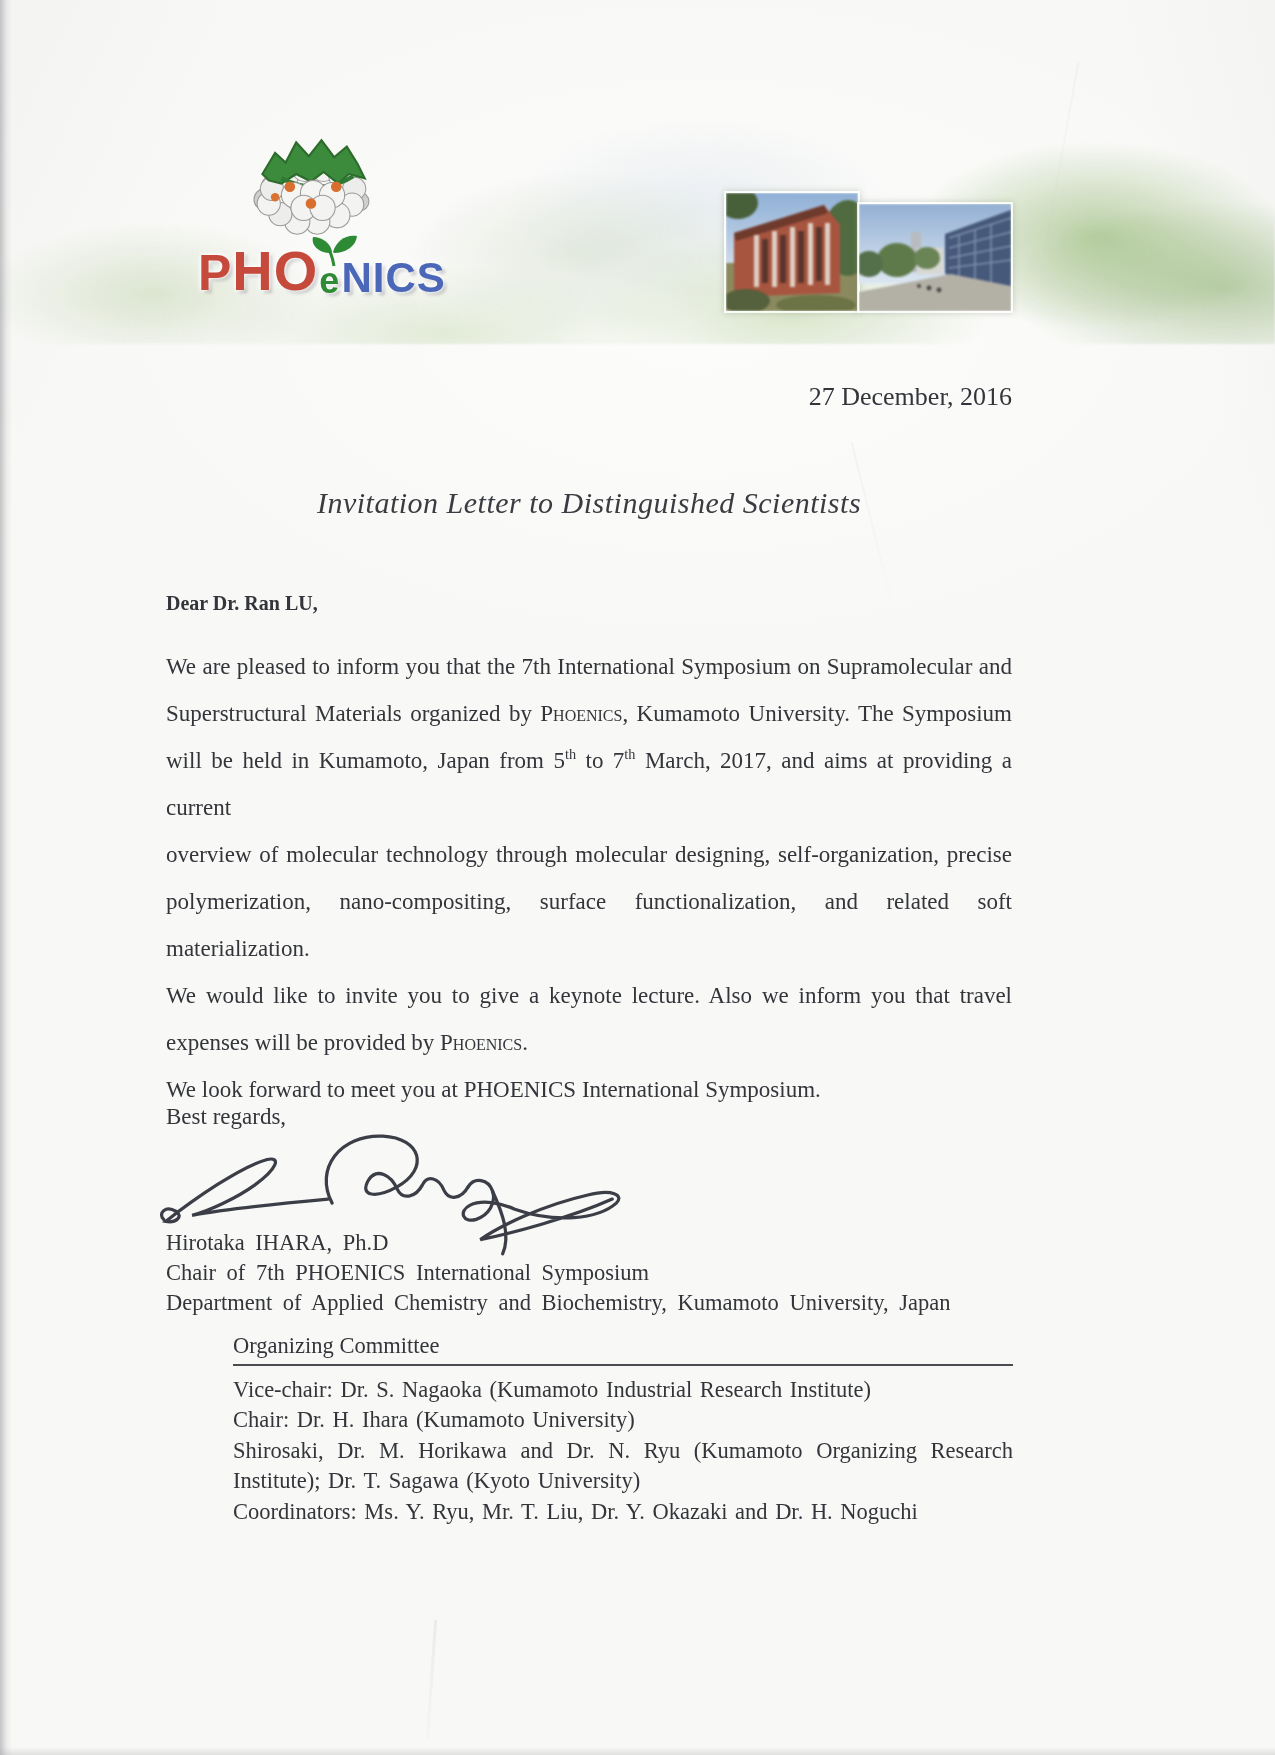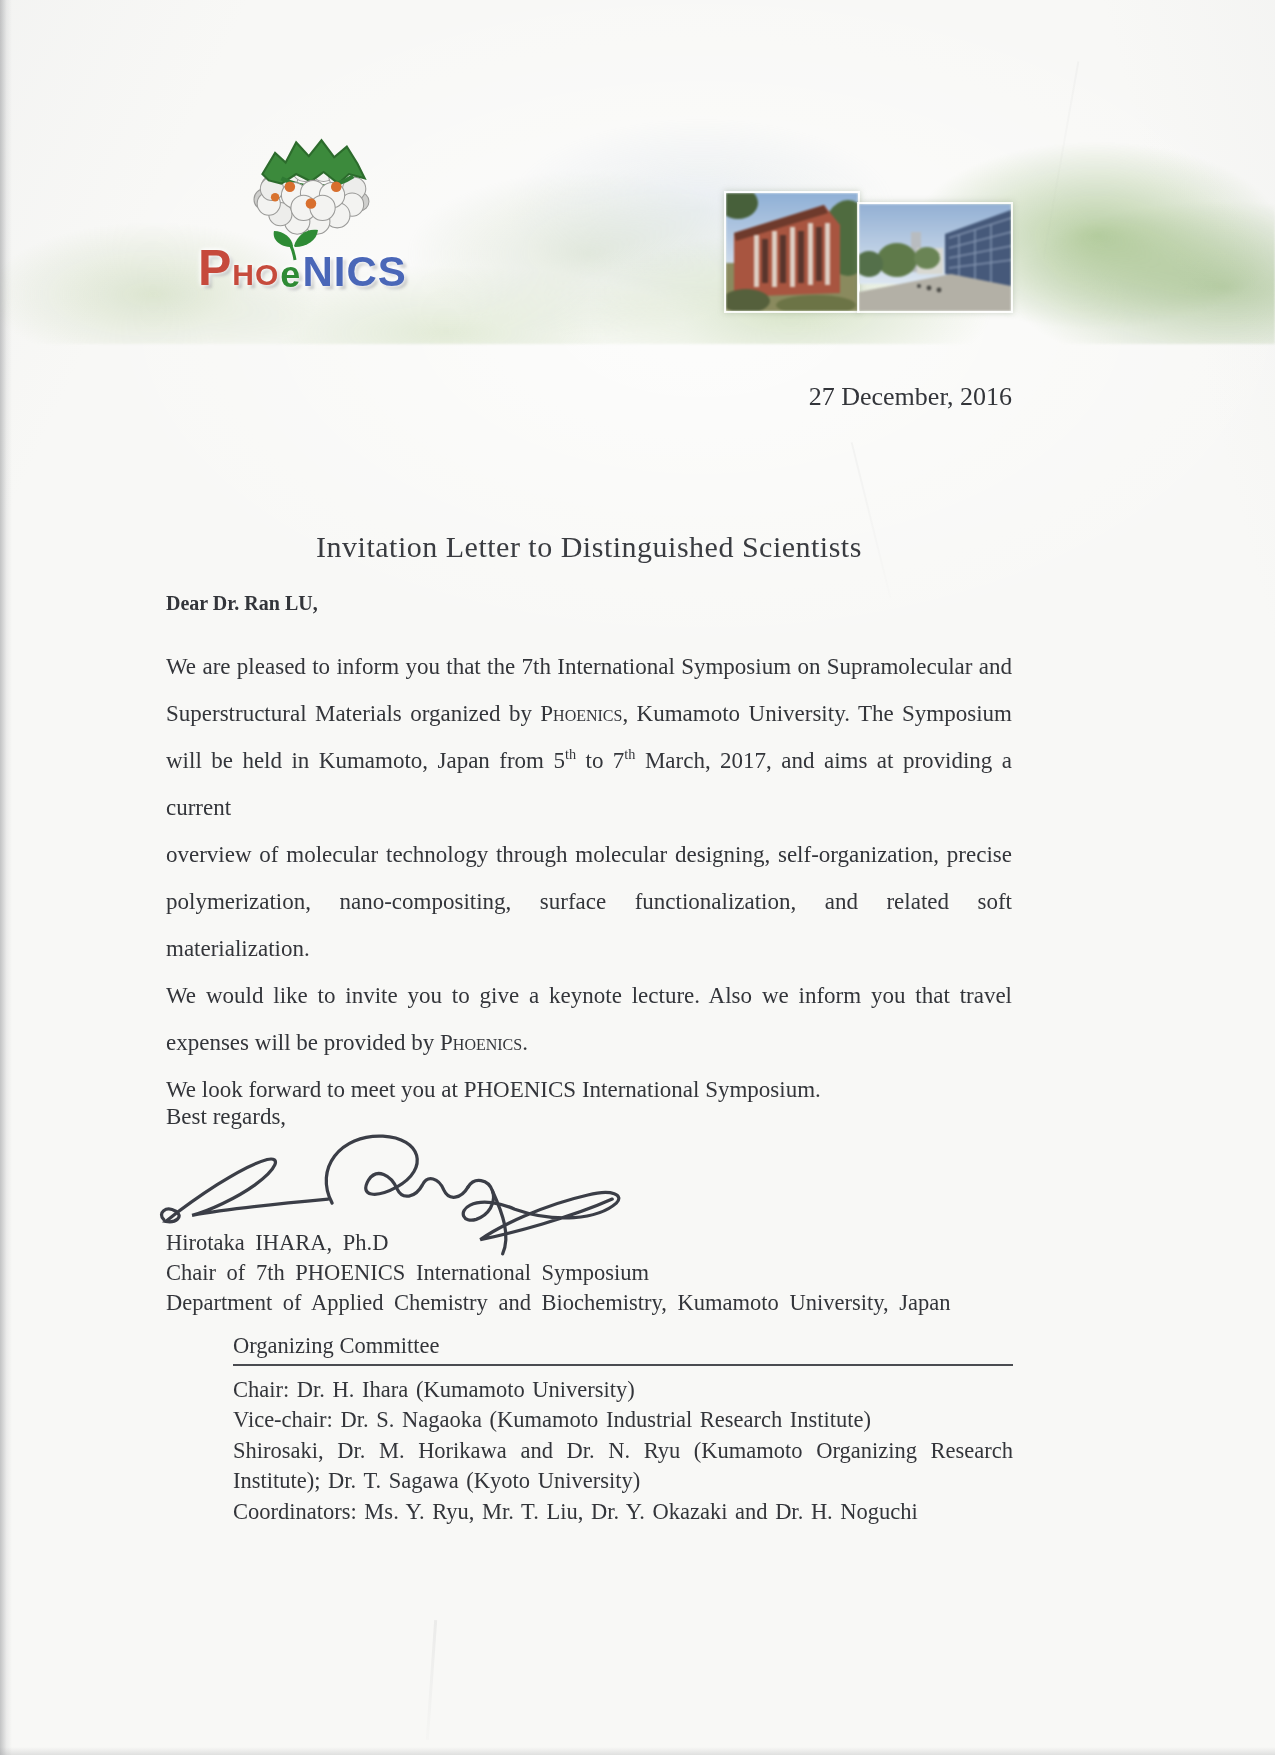--- a/index.html
+++ b/index.html
@@ -46,34 +46,34 @@
     filter:blur(1px);
   }
   .molecule{position:absolute;left:243px;top:134px;filter:blur(0.4px);}
   .logo-line{
     position:absolute;left:198px;top:243px;width:240px;
     font-family:"Liberation Sans", sans-serif;font-weight:bold;
     display:flex;align-items:flex-end;line-height:1;
     text-shadow:0 0 4px #ffffff,0 0 6px #ffffff,3px 3px 3px rgba(140,142,146,0.55);
     letter-spacing:1px;
   }
-  .logo-pho{color:#c64a3c;font-size:30px;}
+  .logo-pho{color:#c64a3c;font-size:56px;}
   .logo-pho::first-letter{font-size:50px;}
   .logo-e{color:#2e8b35;font-size:36px;position:relative;margin:0 1px;}
   .sprout{position:absolute;left:-11px;top:-31px;}
   .logo-nics{color:#4a67b8;font-size:42px;}
   .photo{position:absolute;border:2px solid rgba(255,255,255,0.8);box-shadow:0 0 6px rgba(120,140,110,0.35);overflow:hidden;}
   .photo svg{display:block;filter:blur(0.8px);}
   .photo1{left:724px;top:191px;}
   .photo2{left:857px;top:202px;}
 
   
   .col{position:absolute;left:166px;width:846px;}
   .date{top:382px;text-align:right;font-size:26px;}
-  .title{top:486px;text-align:center;font-size:30px;letter-spacing:0.5px;color:#3a3c41;margin-top:44px;}
+  .title{top:486px;text-align:center;font-style:italic;font-size:30px;letter-spacing:0.5px;color:#3a3c41;}
   .salutation{top:592px;font-size:20px;font-weight:bold;}
   .bodytext{top:643px;font-size:23px;}
   .bodytext .line{line-height:47px;}
   .jline{text-align:justify;text-align-last:justify;}
   .sc{font-variant:small-caps;}
   .sup{vertical-align:super;font-size:0.62em;line-height:0;}
   .regards{top:1104px;font-size:23px;}
   .signature{position:absolute;left:152px;top:1126px;}
   .nameblock{top:1228px;font-size:22.5px;line-height:30px;word-spacing:5px;}
   .committee{position:absolute;left:233px;top:1333px;width:780px;font-size:22.5px;}
@@ -238,20 +238,20 @@
     <div>Hirotaka IHARA, Ph.D</div>
     <div>Chair of 7th PHOENICS International Symposium</div>
     <div>Department of Applied Chemistry and Biochemistry, Kumamoto University, Japan</div>
   </div>
 
   <div class="committee">
     <div class="committee-head">
       <span>Organizing Committee</span>
     </div>
     <div class="committee-list">
+      <div>Vice-chair: Dr. S. Nagaoka (Kumamoto Industrial Research Institute)</div>
       <div>Chair: Dr. H. Ihara (Kumamoto University)</div>
-      <div>Vice-chair: Dr. S. Nagaoka (Kumamoto Industrial Research Institute)</div>
       <div class="cjust">Shirosaki, Dr. M. Horikawa and Dr. N. Ryu (Kumamoto Organizing Research</div>
       <div>Institute); Dr. T. Sagawa (Kyoto University)</div>
       <div>Coordinators: Ms. Y. Ryu, Mr. T. Liu, Dr. Y. Okazaki and Dr. H. Noguchi</div>
     </div>
   </div>
 </div>
 
 </body></html>

